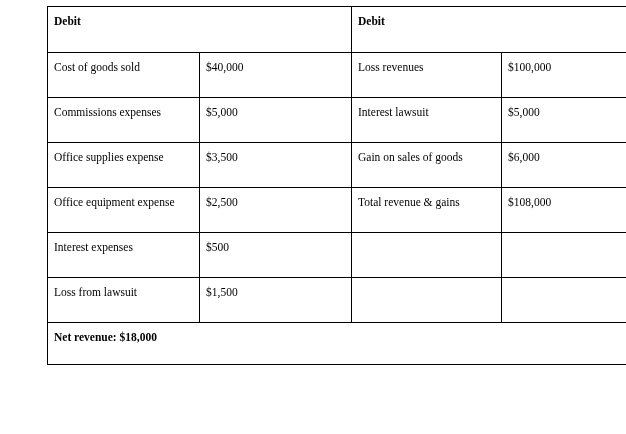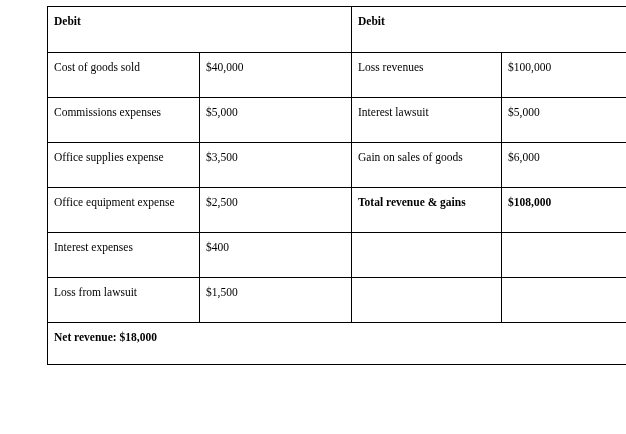--- a/index.html
+++ b/index.html
@@ -42,21 +42,21 @@
   .col-a { width: 152px; }
   .col-b { width: 152px; }
   .col-c { width: 150px; }
   .col-d { width: 150px; }
 
   tr.row-head td { height: 32px; }
   tr.row-data td { height: 31px; }
   tr.row-total td { height: 31px; }
   tr.row-net td { height: 28px; }
 
-  .bold { font-weight: bold; }
+  .bold { font-weight: normal; }
   .head-cell {
     font-weight: bold;
     font-size: 12.5px;
   }
   .net-cell {
     font-weight: bold;
     font-size: 13.5px;
     padding-top: 8px;
   }
   .empty-cell { }
@@ -103,21 +103,21 @@
       <tr class="row-data">
         <td>Office equipment expense</td>
         <td>$2,500</td>
         <td class="bold">Total revenue &amp; gains</td>
         <td class="bold">$108,000</td>
       </tr>
 
 
       <tr class="row-data">
         <td>Interest expenses</td>
-        <td>$400</td>
+        <td>$500</td>
         <td class="empty-cell"></td>
         <td class="empty-cell"></td>
       </tr>
 
       <tr class="row-data">
         <td>Loss from lawsuit</td>
         <td>$1,500</td>
         <td class="empty-cell"></td>
         <td class="empty-cell"></td>
       </tr>

